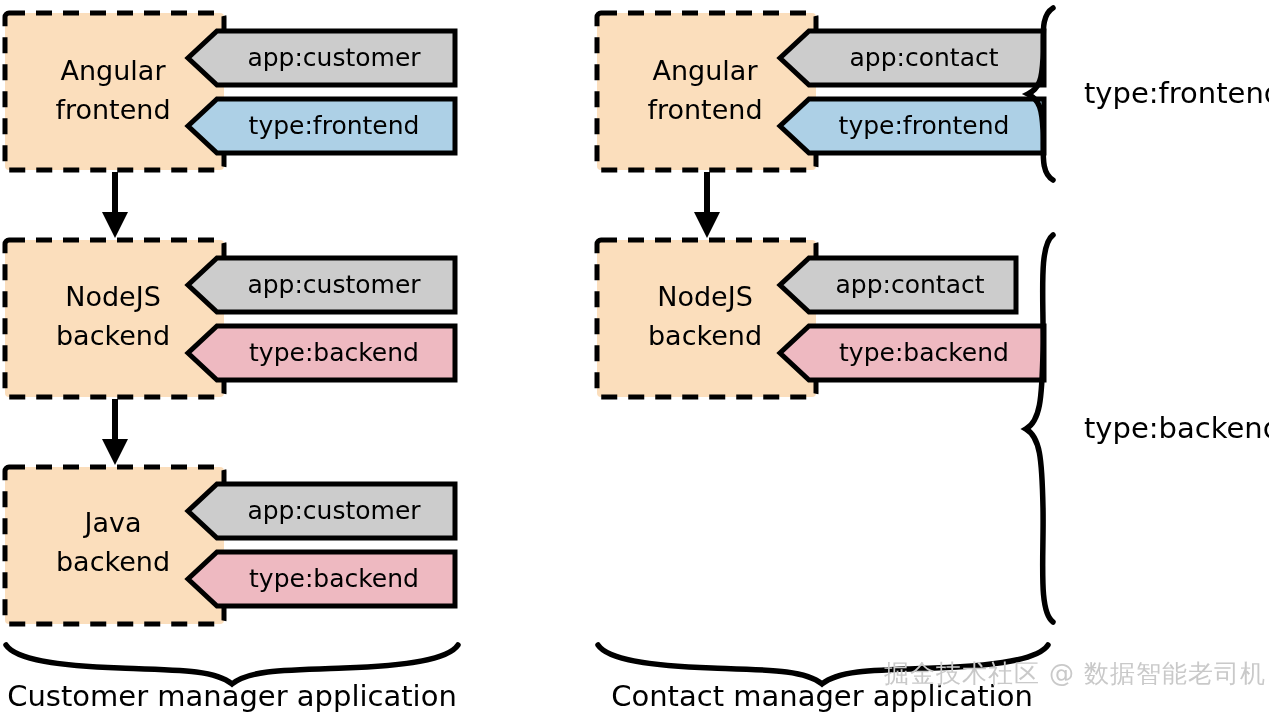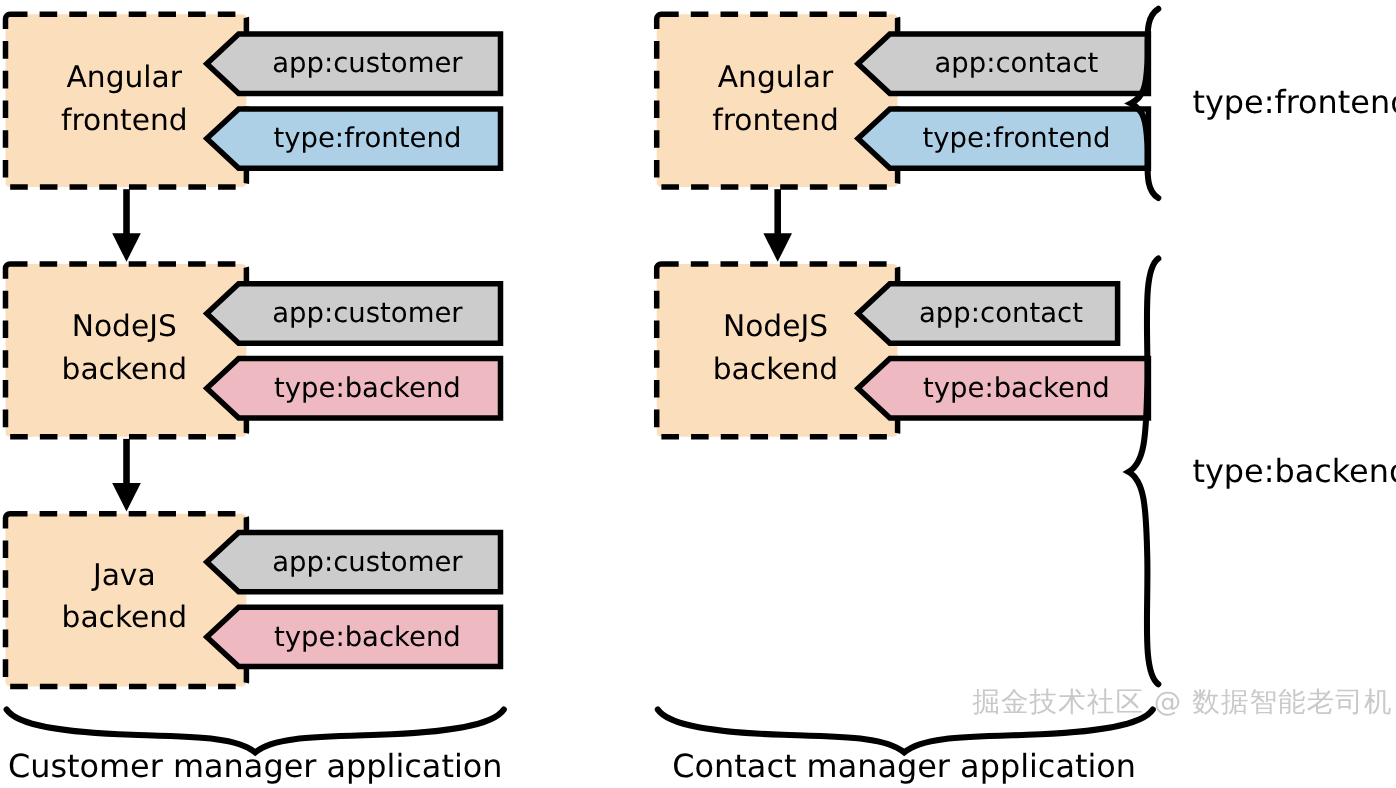--- a/index.html
+++ b/index.html
@@ -81,21 +81,21 @@
     text-anchor: middle;
     dominant-baseline: middle;
   }
   .watermark {
     position: absolute;
     font-family: "DejaVu Sans", "Liberation Sans", sans-serif;
     font-size: 25px;
     color: #c9c9c9;
     white-space: nowrap;
     left: 884px;
-    top: 621px;
+    top: 657px;
     letter-spacing: 1px;
     pointer-events: none;
   }
 </style>
 </head>
 <body>
 
 <div id="stage">
 
   <svg class="diagram" viewBox="0 0 1269 716" xmlns="http://www.w3.org/2000/svg">

